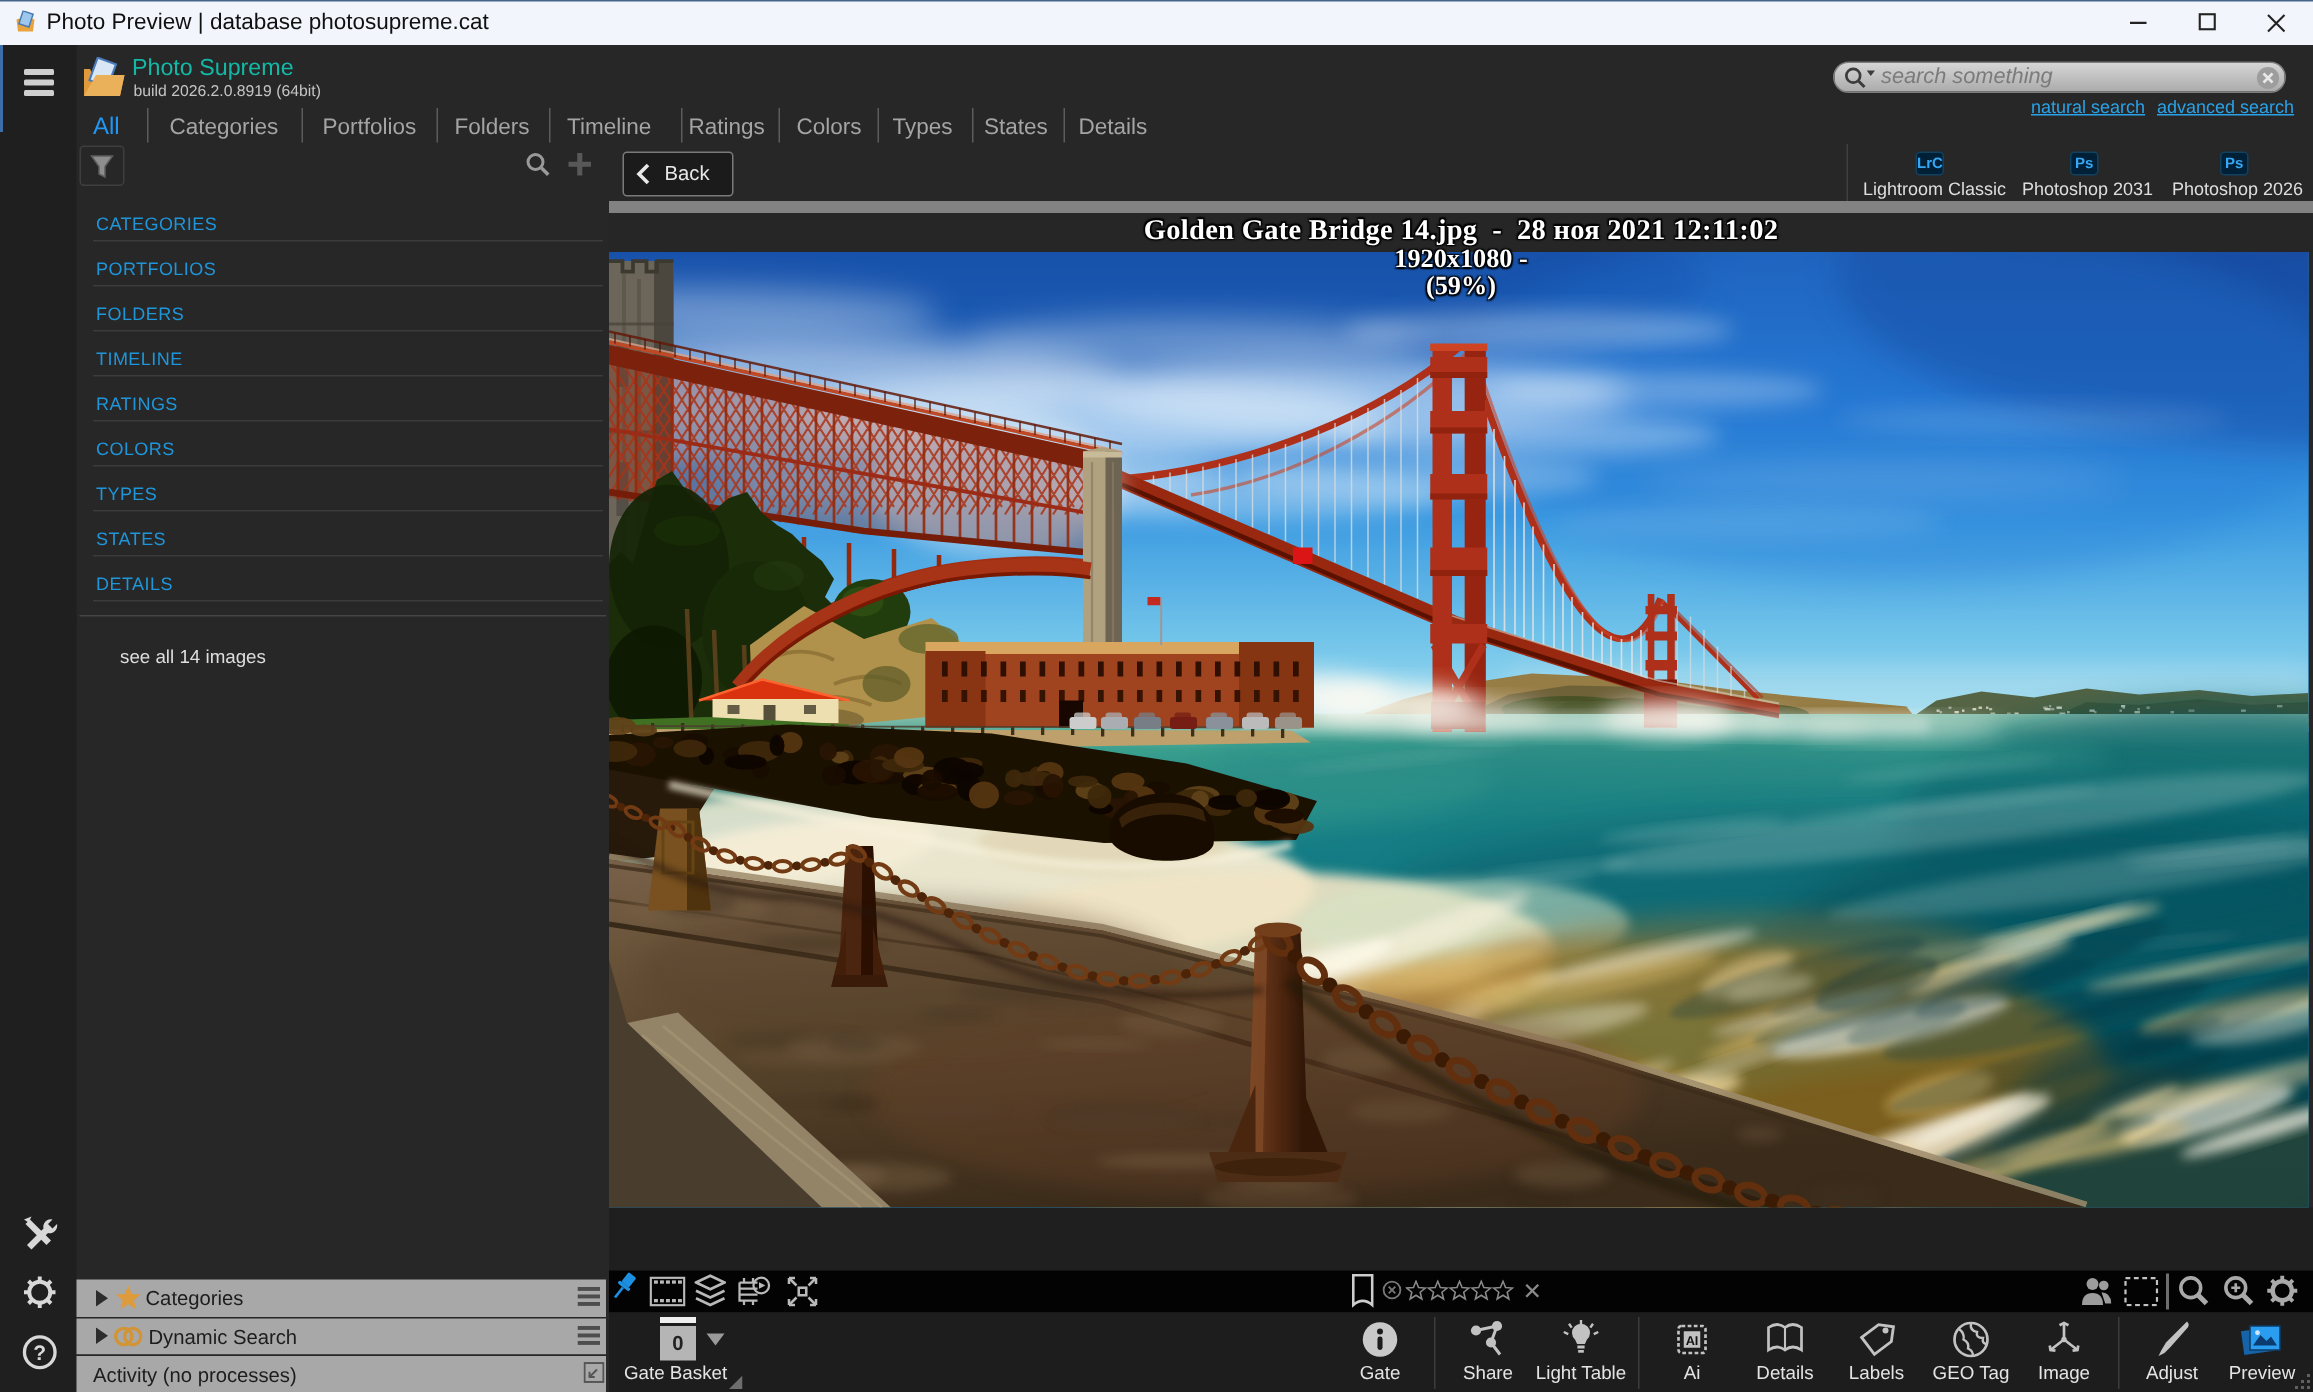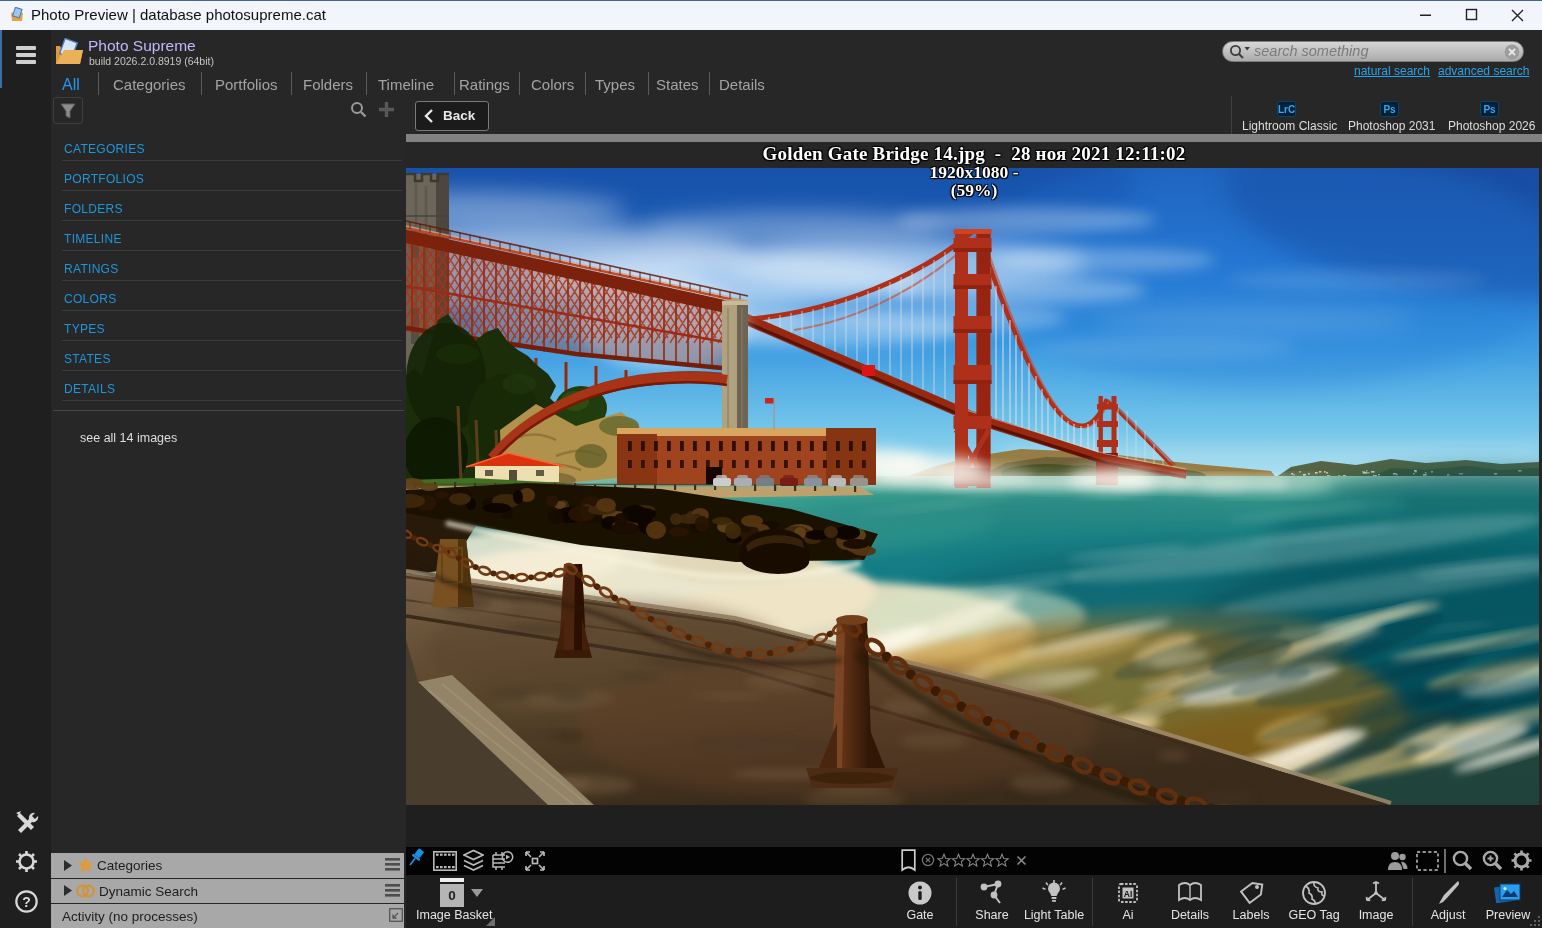--- a/index.html
+++ b/index.html
@@ -8,21 +8,21 @@
   .abs { position:absolute; }
   
   #titlebar { left:0; top:0; width:1542px; height:30px; background:#f2f5fb; border-top:1px solid #46658a; }
   #titletext { left:31px; top:6px; font-size:15px; color:#101010; }
   .winbtn { top:0; height:30px; width:46px; color:#111; text-align:center; }
   
   #rail { left:0; top:30px; width:51px; height:898px; background:#1f1f1f; }
   .hbar { left:16px; width:20px; height:3.5px; background:#cfcfcf; border-radius:1px; }
   
   #logo { left:54px; top:38px; }
-  #apptitle { left:88px; top:37px; font-size:15.5px; color:#c4b5fd; }
+  #apptitle { left:88px; top:37px; font-size:15.5px; color:#14b8a6; }
   #buildtxt { left:89px; top:55px; font-size:10.5px; color:#c4c4c4; }
   .tab { top:76px; font-size:15px; color:#a4a4a4; }
   .tabsep { top:72px; width:1px; height:23px; background:#5c5c5c; }
   #funnelbox { left:53px; top:97px; width:30px; height:27px; border:1px solid #3e3e3e; border-radius:3px; }
   
   #searchpill { left:1222px; top:41px; width:302px; height:21px; border-radius:11px;
      background:linear-gradient(#d6d6d6,#ababab); border:1px solid #7d7d7d; }
   #searchph { left:1254px; top:43px; font-size:14.5px; font-style:italic; color:#7b7b7b; }
   .slink { top:64px; font-size:12px; color:#2aa2e8; text-decoration:underline; }
   
@@ -144,21 +144,21 @@
   <circle cx="8" cy="8" r="7.4" fill="#9d9d9d"></circle>
   <path d="M5 5 L11 11 M11 5 L5 11" stroke="#e9e9e9" stroke-width="1.8"></path>
 </svg>
 <div class="slink abs" style="left:1354px">natural search</div>
 <div class="slink abs" style="left:1438px">advanced search</div>
 
 <div id="backbtn" class="abs"></div>
 <svg class="abs" style="left:423px;top:108px" width="12" height="16" viewBox="0 0 12 16">
   <path d="M9 2 L3 8 L9 14" fill="none" stroke="#e8e8e8" stroke-width="2.4"></path>
 </svg>
-<div class="abs" style="left:443px;top:108px;font-size:13.5px;color:#e8e8e8;font-weight:bold;">Back</div>
+<div class="abs" style="left:443px;top:108px;font-size:13.5px;color:#e8e8e8;">Back</div>
 
 <div class="abs" style="left:1231px;top:96px;width:1px;height:38px;background:#3f3f3f"></div>
 <div class="adicon abs" style="left:1277px;">LrC</div>
 <div class="adicon abs" style="left:1380px;">Ps</div>
 <div class="adicon abs" style="left:1480px;">Ps</div>
 <div class="adlabel abs" style="left:1242px;">Lightroom Classic</div>
 <div class="adlabel abs" style="left:1348px;">Photoshop 2031</div>
 <div class="adlabel abs" style="left:1448px;">Photoshop 2026</div>
 
 <div class="sitem abs" style="top:142px">CATEGORIES</div>
@@ -938,21 +938,21 @@
   <g stroke="#a9a9a9" stroke-width="2.6">
     <path d="M11.5 1.5 v4 M11.5 17.5 v4 M1.5 11.5 h4 M17.5 11.5 h4 M4.4 4.4 l2.8 2.8 M15.8 15.8 l2.8 2.8 M18.6 4.4 l-2.8 2.8 M7.2 15.8 l-2.8 2.8"></path>
   </g>
 </svg>
 
 <div class="abs" style="left:440px;top:878px;width:24px;height:4px;background:#efefef"></div>
 <div class="abs" style="left:440px;top:884px;width:24px;height:23px;background:#b5b5b5;text-align:center;font-size:13.5px;font-weight:bold;color:#222;line-height:23px;">0</div>
 <svg class="abs" style="left:470px;top:888px" width="14" height="10">
     <path d="M1 1 L13 1 L7 9 Z" fill="#9a9a9a"></path>
   </svg>
-<div class="abs" style="left:416px;top:908px;font-size:12.5px;color:#e4e4e4">Image Basket</div>
+<div class="abs" style="left:416px;top:908px;font-size:12.5px;color:#e4e4e4">Gate Basket</div>
 <svg class="abs" style="left:486px;top:917px" width="9" height="9">
     <path d="M9 0 L9 9 L0 9 Z" fill="#6e6e6e"></path>
   </svg>
 
 <div class="bdiv abs" style="left:956px"></div>
 <div class="bdiv abs" style="left:1092px"></div>
 <div class="bdiv abs" style="left:1412px"></div>
 
 <svg class="abs bicon" style="left:906px" width="28" height="28" viewBox="0 0 28 28">
   <circle cx="14" cy="14" r="11.5" fill="#c9c9c9"></circle>

